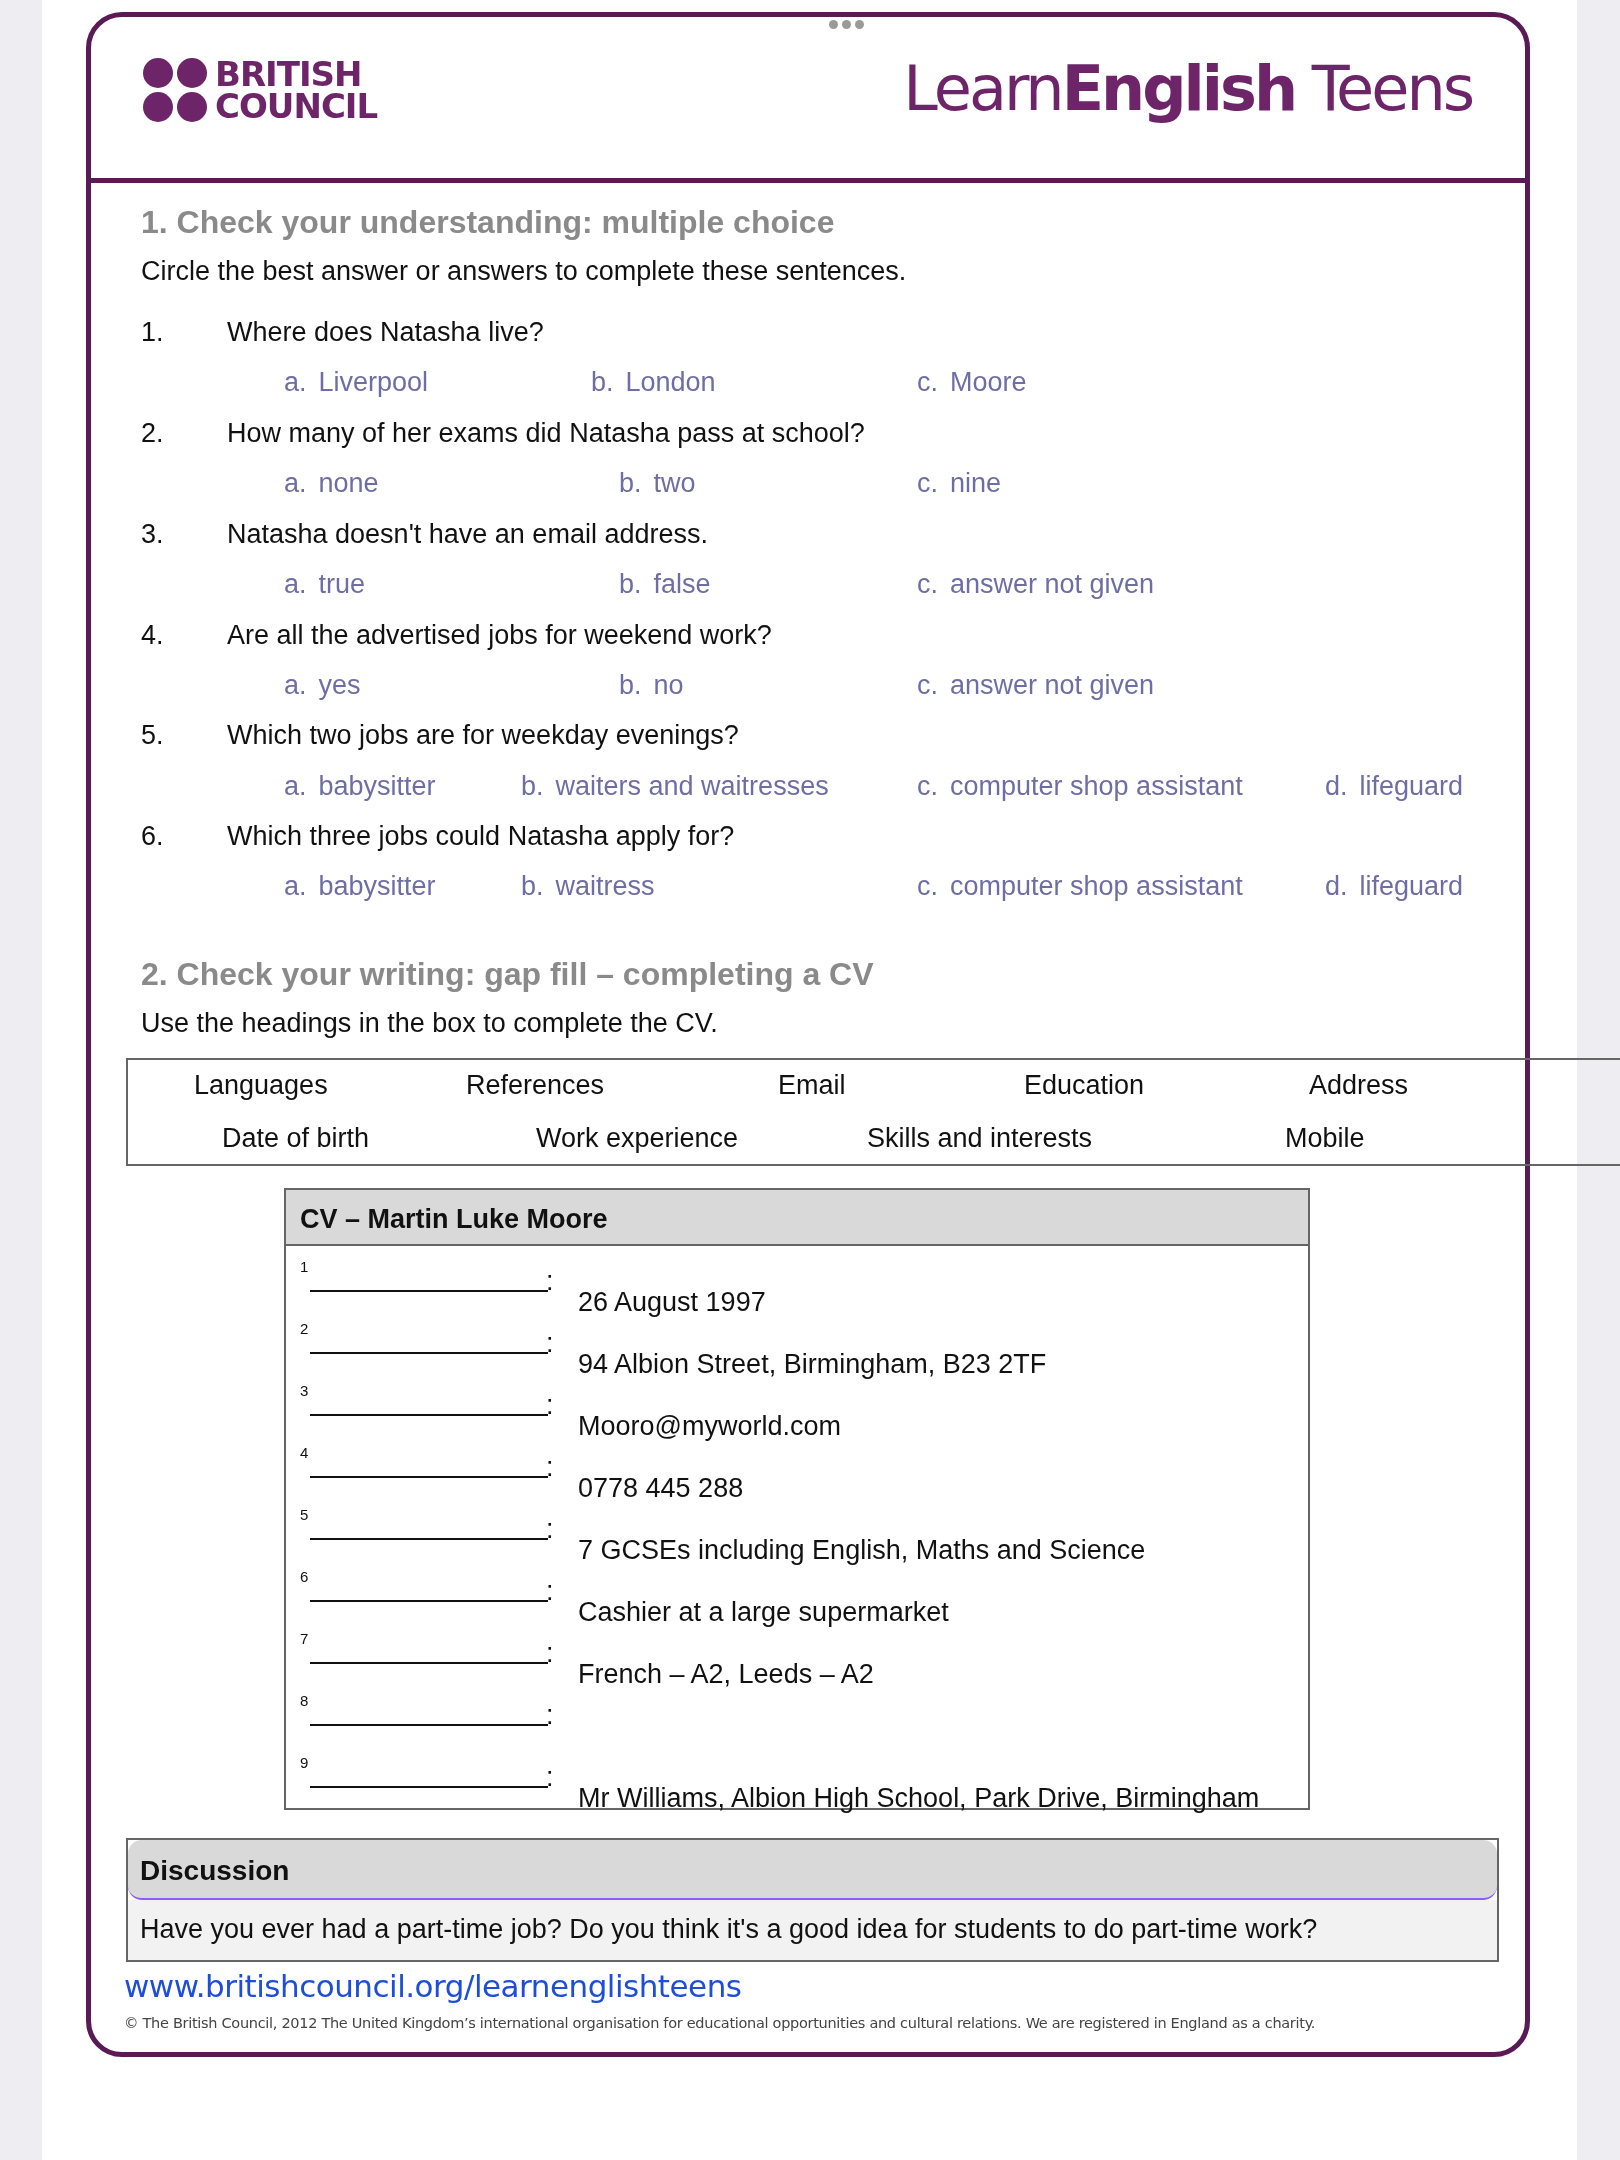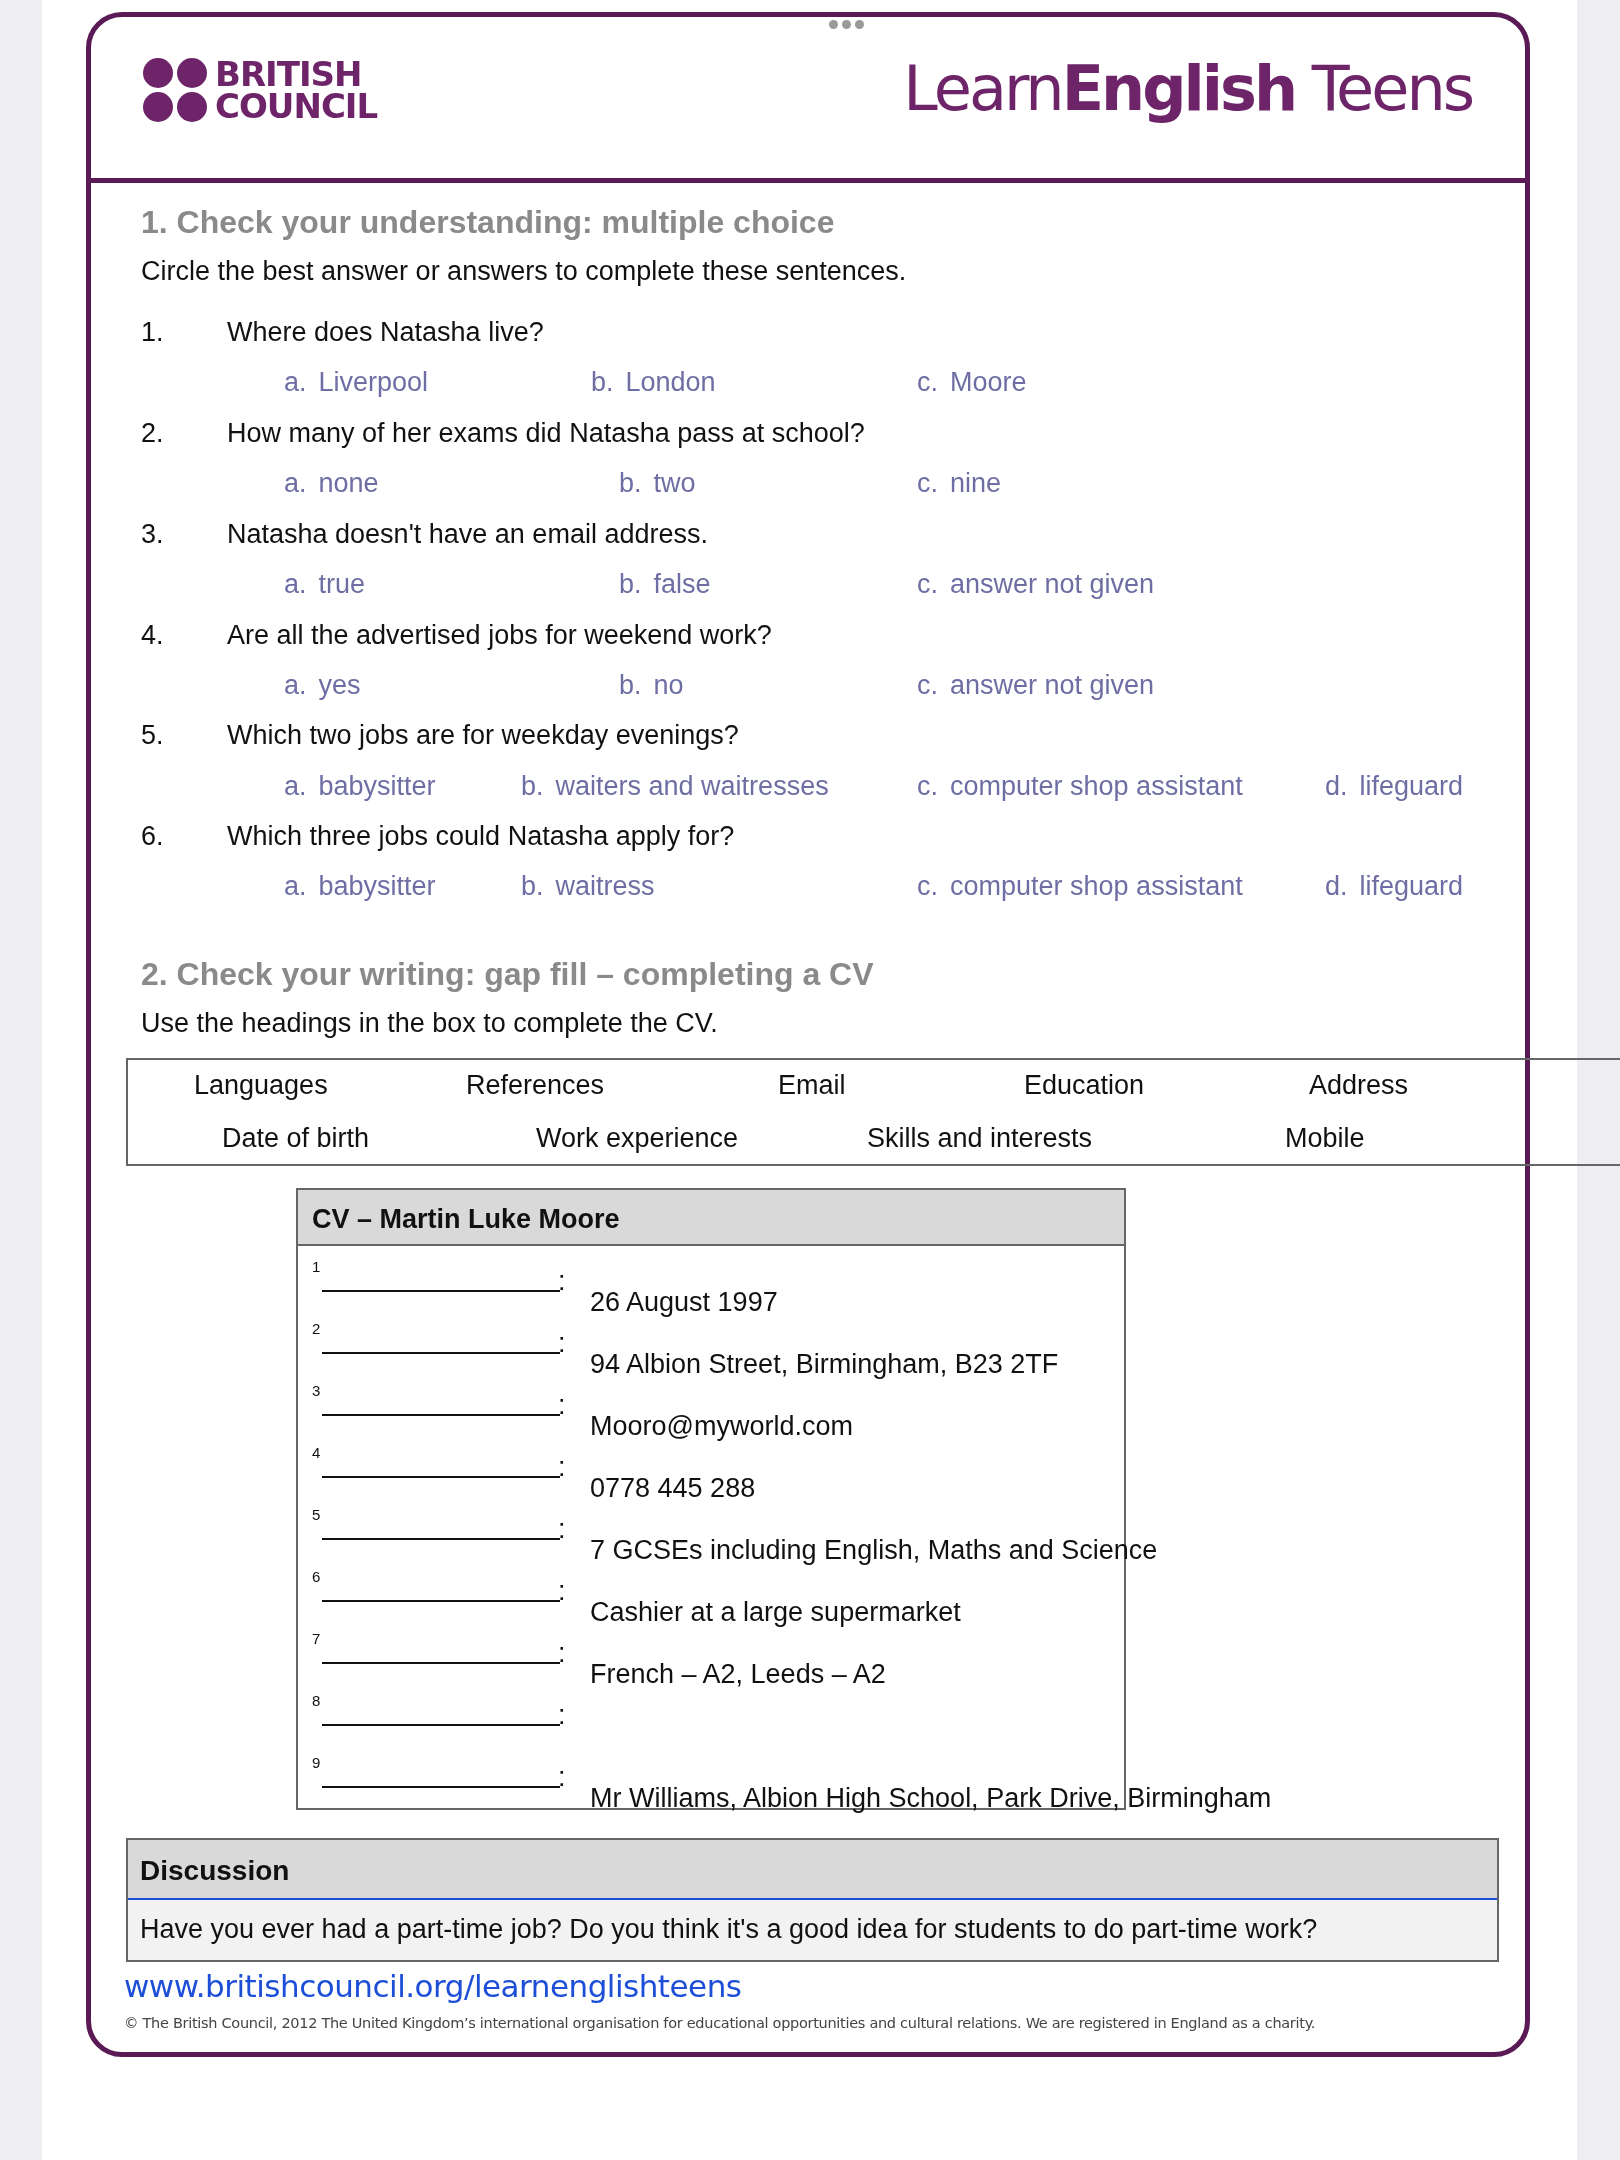--- a/index.html
+++ b/index.html
@@ -42,38 +42,38 @@
   .opt { position: absolute; font-size: 27px; color: #6e6ea4; white-space: nowrap; }
   .opt .lt { margin-right: 12px; }
 
   .headings-box {
     position: absolute; left: 126px; top: 1058px; width: 1574px; height: 108px;
     border: 2px solid #666;
   }
   .hw { position: absolute; font-size: 27px; color: #111; white-space: nowrap; }
 
   .cv {
-    position: absolute; left: 296px; top: 1188px; width: 830px; height: 622px;
+    position: absolute; left: 284px; top: 1188px; width: 1026px; height: 622px;
     border: 2px solid #666;
   }
   .cv-head {
     height: 56px; background: #d9d9d9; border-bottom: 2px solid #666;
     font-weight: bold; font-size: 27px; color: #111; padding: 14px 14px; 
   }
   .cv-row { position: absolute; left: 0; width: 100%; height: 60px; }
   .cv-row .sup { position: absolute; left: 14px; top: 0; font-size: 15px; color: #111; }
   .cv-row .blank { position: absolute; left: 24px; top: 12px; width: 238px; height: 22px; border-bottom: 2px solid #111; }
   .cv-row .colon { position: absolute; left: 260px; top: 8px; font-size: 27px; color: #111; }
   .cv-row .val { position: absolute; left: 292px; top: 8px; font-size: 27px; color: #111; white-space: nowrap; margin-top: 21px; }
 
   .disc {
     position: absolute; left: 126px; top: 1838px; width: 1373px; height: 124px;
     border: 2px solid #666;
   }
-  .disc-head { height: 60px; background: #d9d9d9; border-bottom: 2px solid #1d4ed8; font-weight: bold; font-size: 28px; color: #111; padding: 15px 12px; }
+  .disc-head { height: 60px; background: #d9d9d9; border-bottom: 2px solid #8b5cf6; font-weight: bold; font-size: 28px; color: #111; padding: 15px 12px; border-radius: 14px; }
   .disc-body { height: 60px; background: #f2f2f2; font-size: 27px; color: #111; padding: 14px 12px; white-space: nowrap; }
 
   .footer-url { position: absolute; left: 124px; top: 1968px; font-family: "DejaVu Sans", sans-serif; font-size: 31px; color: #1d4ed8; letter-spacing: -0.5px; }
   .footer-copy { position: absolute; left: 124px; top: 2015px; font-family: "DejaVu Sans", sans-serif; font-size: 14.5px; color: #444; letter-spacing: -0.3px; white-space: nowrap; }
 </style>
 </head>
 <body>
 
 <div class="page">
   <div class="dots">

